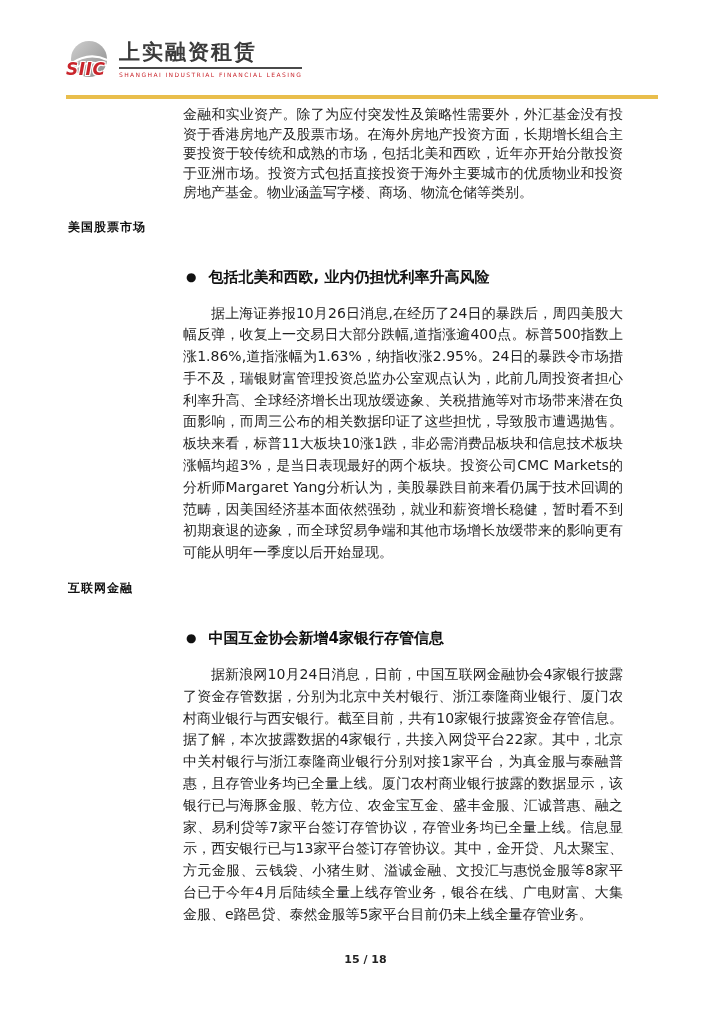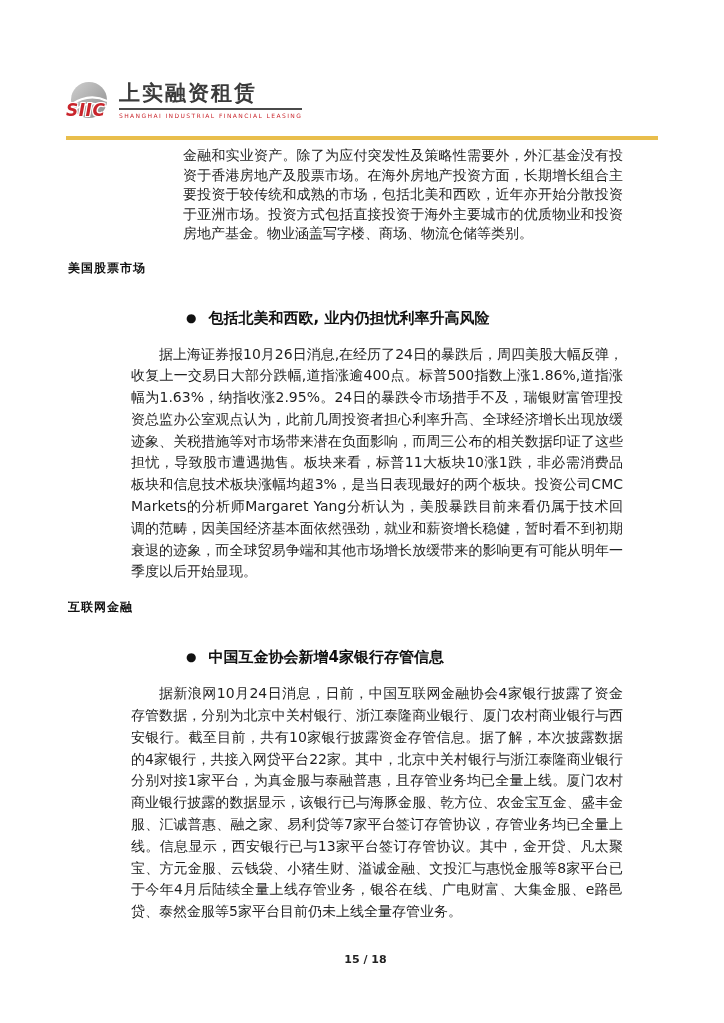--- a/index.html
+++ b/index.html
@@ -6,21 +6,21 @@
   .page {
     position:relative;
     width:724px; height:1023px;
     background:#ffffff;
     font-family:"DejaVu Sans", sans-serif;
     color:#1f1f1f;
     overflow:hidden;
   }
   
   .header { padding:40px 66px 0 66px; }
-  .logo { display:flex; align-items:flex-start; gap:7px; height:47px;margin-top:41px; }
+  .logo { display:flex; align-items:flex-start; gap:7px; height:47px; }
   .globe-wrap { position:relative; width:46px; height:42px; flex:0 0 auto; }
   .globe-wrap svg { position:absolute; left:4px; top:0; }
   .siic-text {
     position:absolute; left:0; bottom:3px;
     color:var(--brand-red,#C9252C);
     font-style:italic; font-weight:bold; font-size:17px;
     letter-spacing:.5px;
     text-shadow:1px 1px 0 #fff, -1px -1px 0 #fff, 1px -1px 0 #fff, -1px 1px 0 #fff;
   }
   .logo-right { display:flex; flex-direction:column; }
@@ -49,21 +49,21 @@
     font-size:12px; font-weight:bold; color:#111;
     letter-spacing:1px;
   }
   .bullet-row {
     margin:32px 0 0 118px;
     display:flex; align-items:baseline; gap:12px;
     font-size:15px; font-weight:bold; color:#111;
   }
   .bullet-glyph { font-size:12px; transform:translateY(-1px); }
   .body-para {
-    margin:16px 0 0 63px;
+    margin:16px 0 0 115px;
     font-size:14px; line-height:21.8px;
     text-align:justify; text-indent:2em;
   }
   section.topic-2 h2.section-heading { }
   
   .footer {
     position:absolute; left:0; right:0; bottom:56px;
     text-align:center;
     margin-left:7px;
   }

